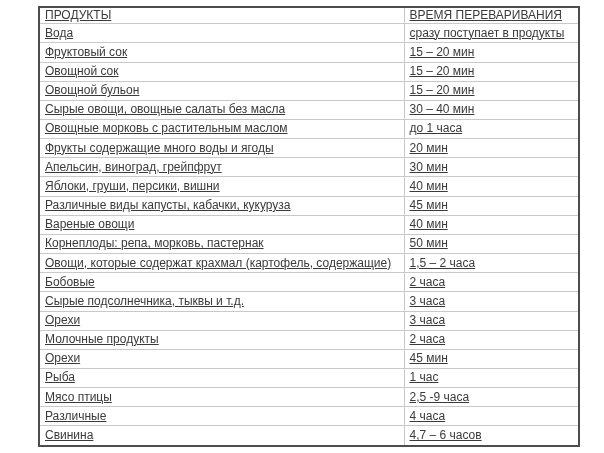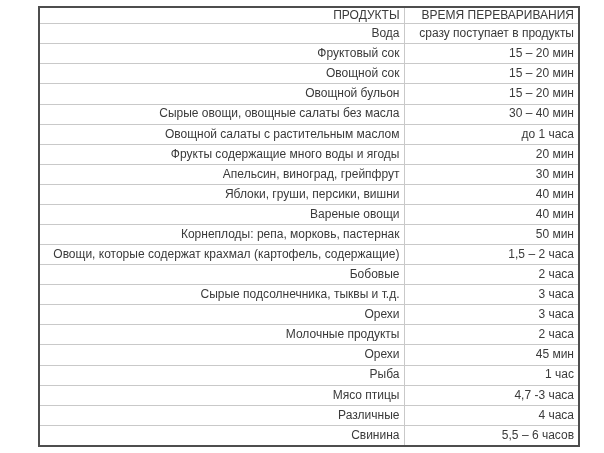--- a/index.html
+++ b/index.html
@@ -22,26 +22,27 @@
     border-collapse: collapse;
     table-layout: fixed;
     border: 2px solid #4d4d4d;
   }
   table.digestion th,
   table.digestion td {
     border: 1px solid #c9c9c9;
     font-size: 12px;
     line-height: 1.1;
     color: #3a3a3a;
-    text-align: right;
+    text-align: left;
     vertical-align: middle;
     padding: 1px 4px 1px 5px;
     white-space: nowrap;
     overflow: hidden;
     font-weight: normal;
+    text-decoration: underline;
   }
   table.digestion col.col-product { width: 365px; }
   table.digestion col.col-time    { width: 175px; }
 </style>
 </head>
 <body>
 
 <div class="table-wrap">
   <table class="digestion">
     <colgroup>
@@ -69,34 +70,38 @@
         </tr>
         <tr>
           <td>Овощной бульон</td>
           <td>15 – 20 мин</td>
         </tr>
         <tr>
           <td>Сырые овощи, овощные салаты без масла</td>
           <td>30 – 40 мин</td>
         </tr>
         <tr>
-          <td>Овощной салаты с растительным маслом</td>
+          <td>Овощные морковь с растительным маслом</td>
           <td>до 1 часа</td>
         </tr>
         <tr>
           <td>Фрукты содержащие много воды и ягоды</td>
           <td>20 мин</td>
         </tr>
         <tr>
           <td>Апельсин, виноград, грейпфрут</td>
           <td>30 мин</td>
         </tr>
         <tr>
           <td>Яблоки, груши, персики, вишни</td>
           <td>40 мин</td>
+        </tr>
+        <tr>
+          <td>Различные виды капусты, кабачки, кукуруза</td>
+          <td>45 мин</td>
         </tr>
         <tr>
           <td>Вареные овощи</td>
           <td>40 мин</td>
         </tr>
         <tr>
           <td>Корнеплоды: репа, морковь, пастернак</td>
           <td>50 мин</td>
         </tr>
         <tr>
@@ -122,25 +127,25 @@
         <tr>
           <td>Орехи</td>
           <td>45 мин</td>
         </tr>
         <tr>
           <td>Рыба</td>
           <td>1 час</td>
         </tr>
         <tr>
           <td>Мясо птицы</td>
-          <td>4,7 -3 часа</td>
+          <td>2,5 -9 часа</td>
         </tr>
         <tr>
           <td>Различные</td>
           <td>4 часа</td>
         </tr>
         <tr>
           <td>Свинина</td>
-          <td>5,5 – 6 часов</td>
+          <td>4,7 – 6 часов</td>
         </tr>
       </tbody>
   </table>
 </div>
 
 </body></html>

